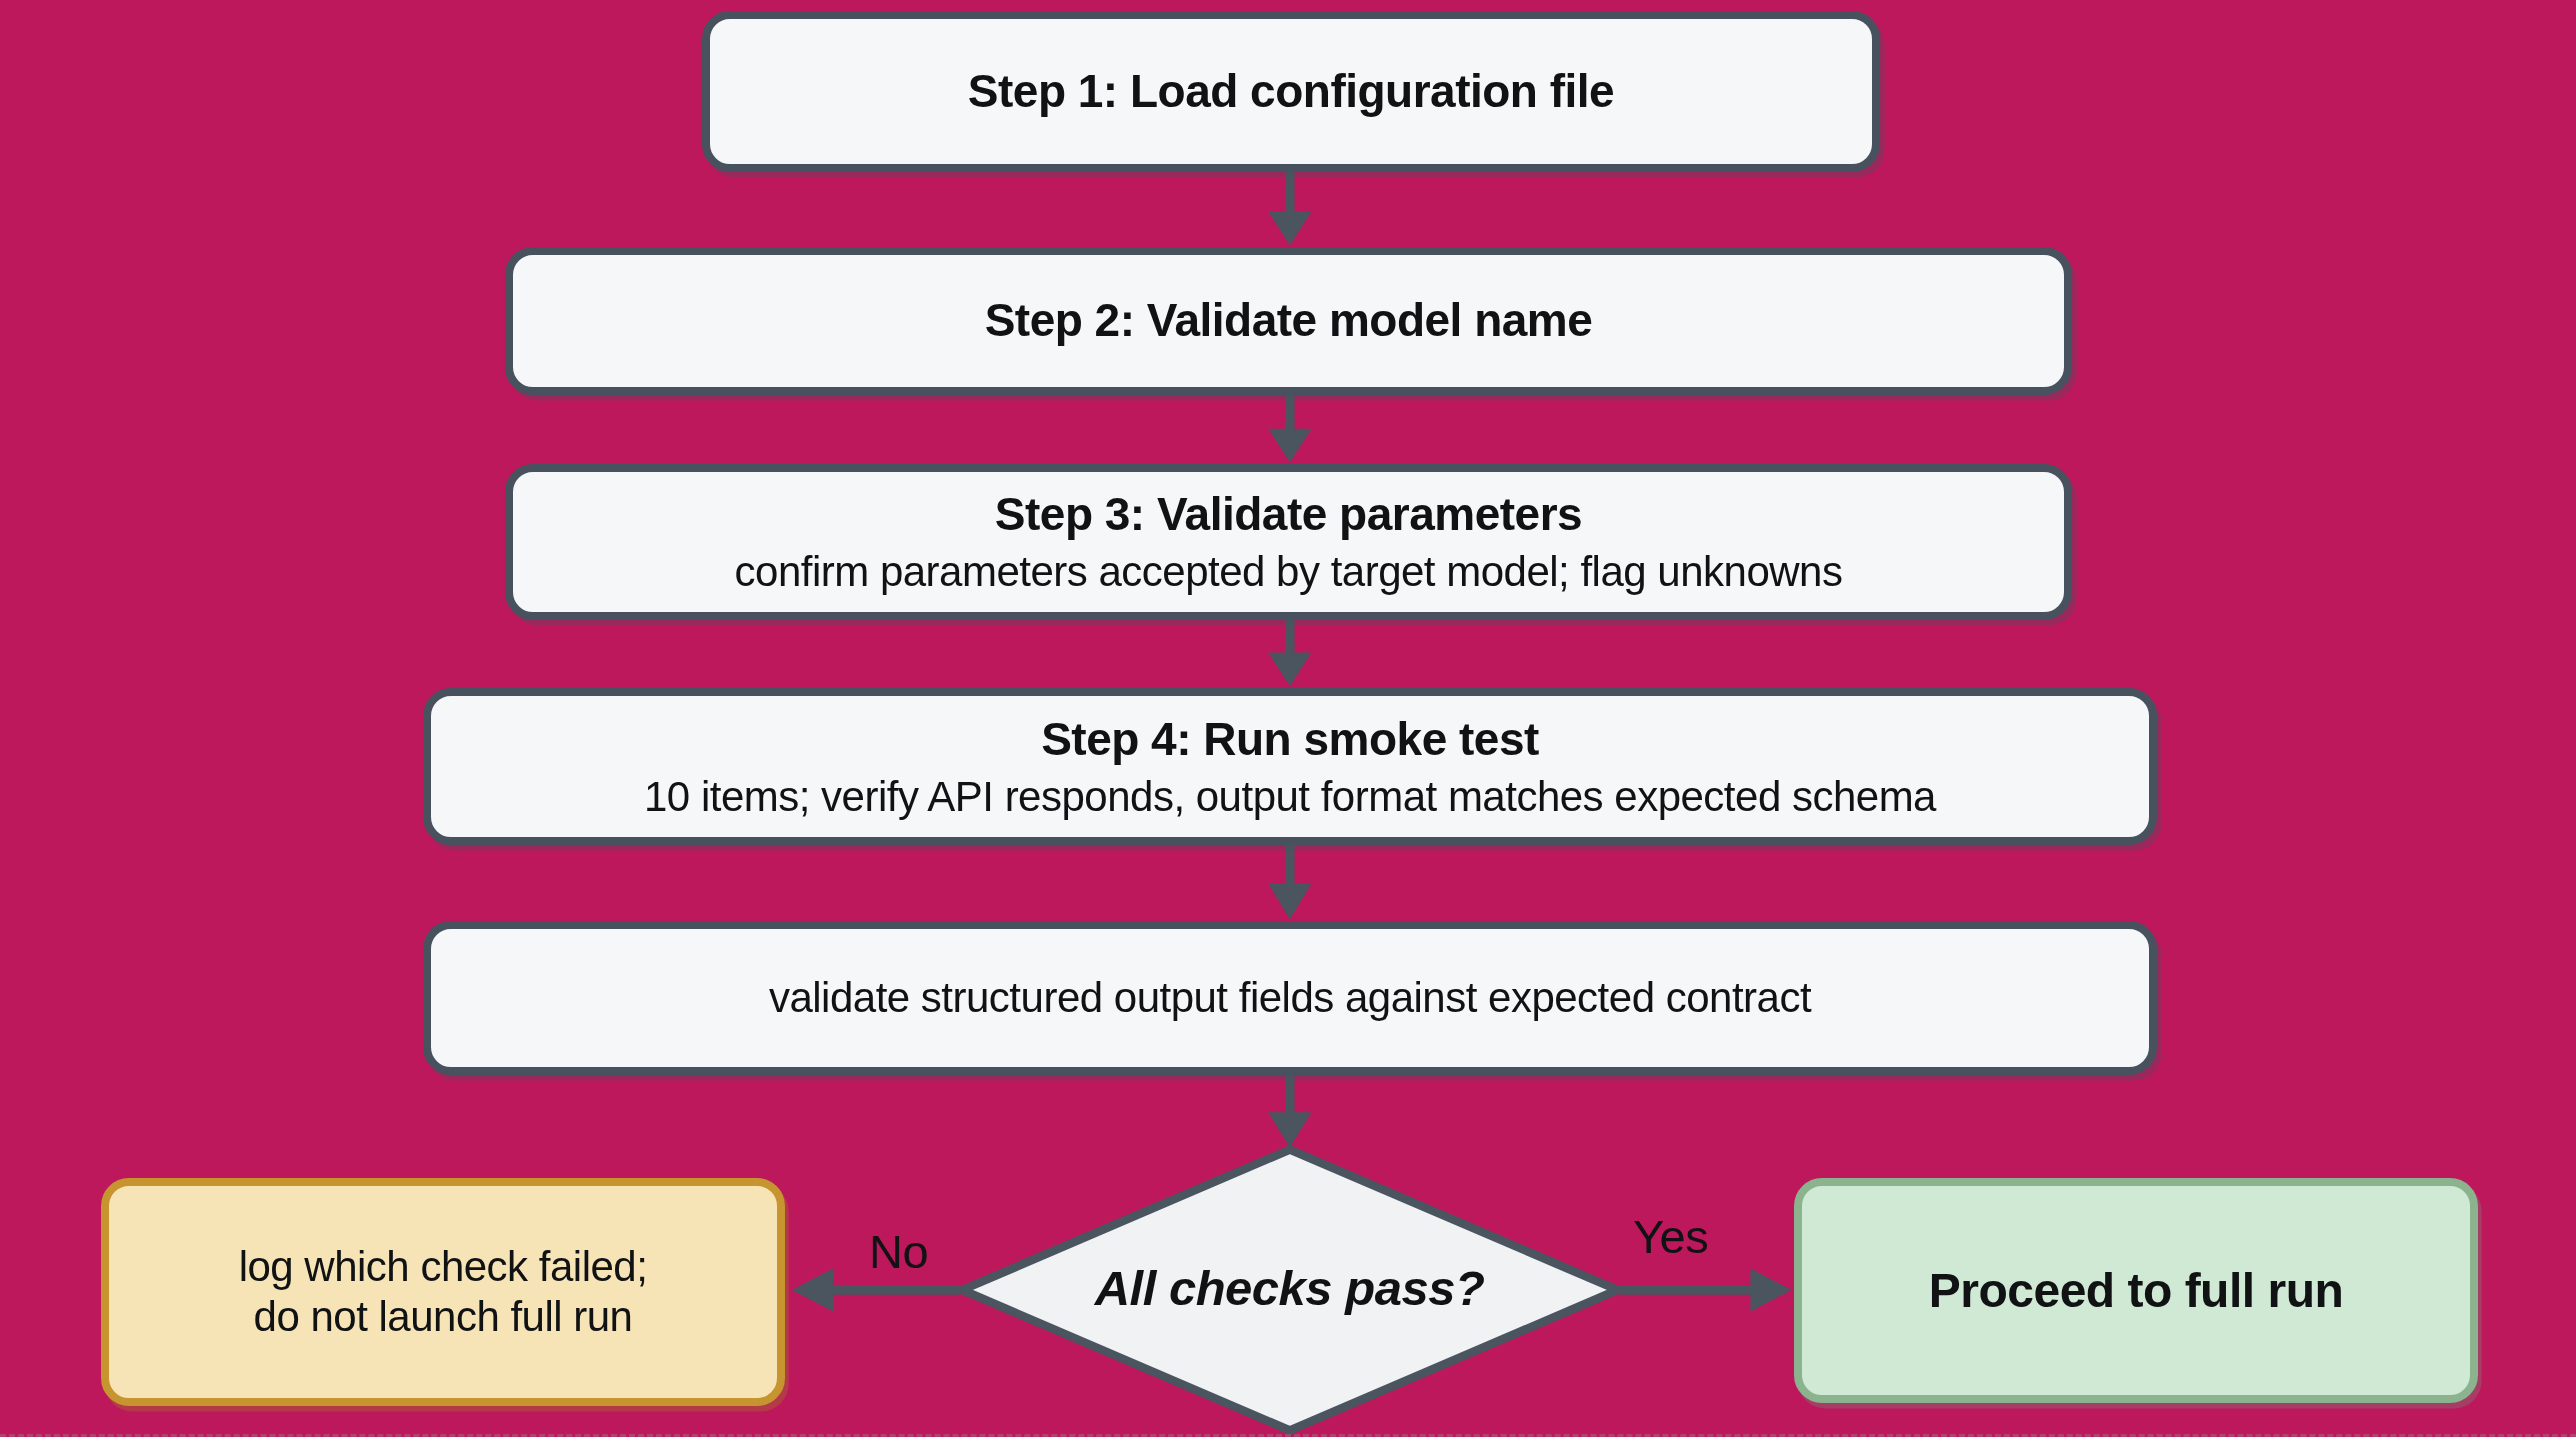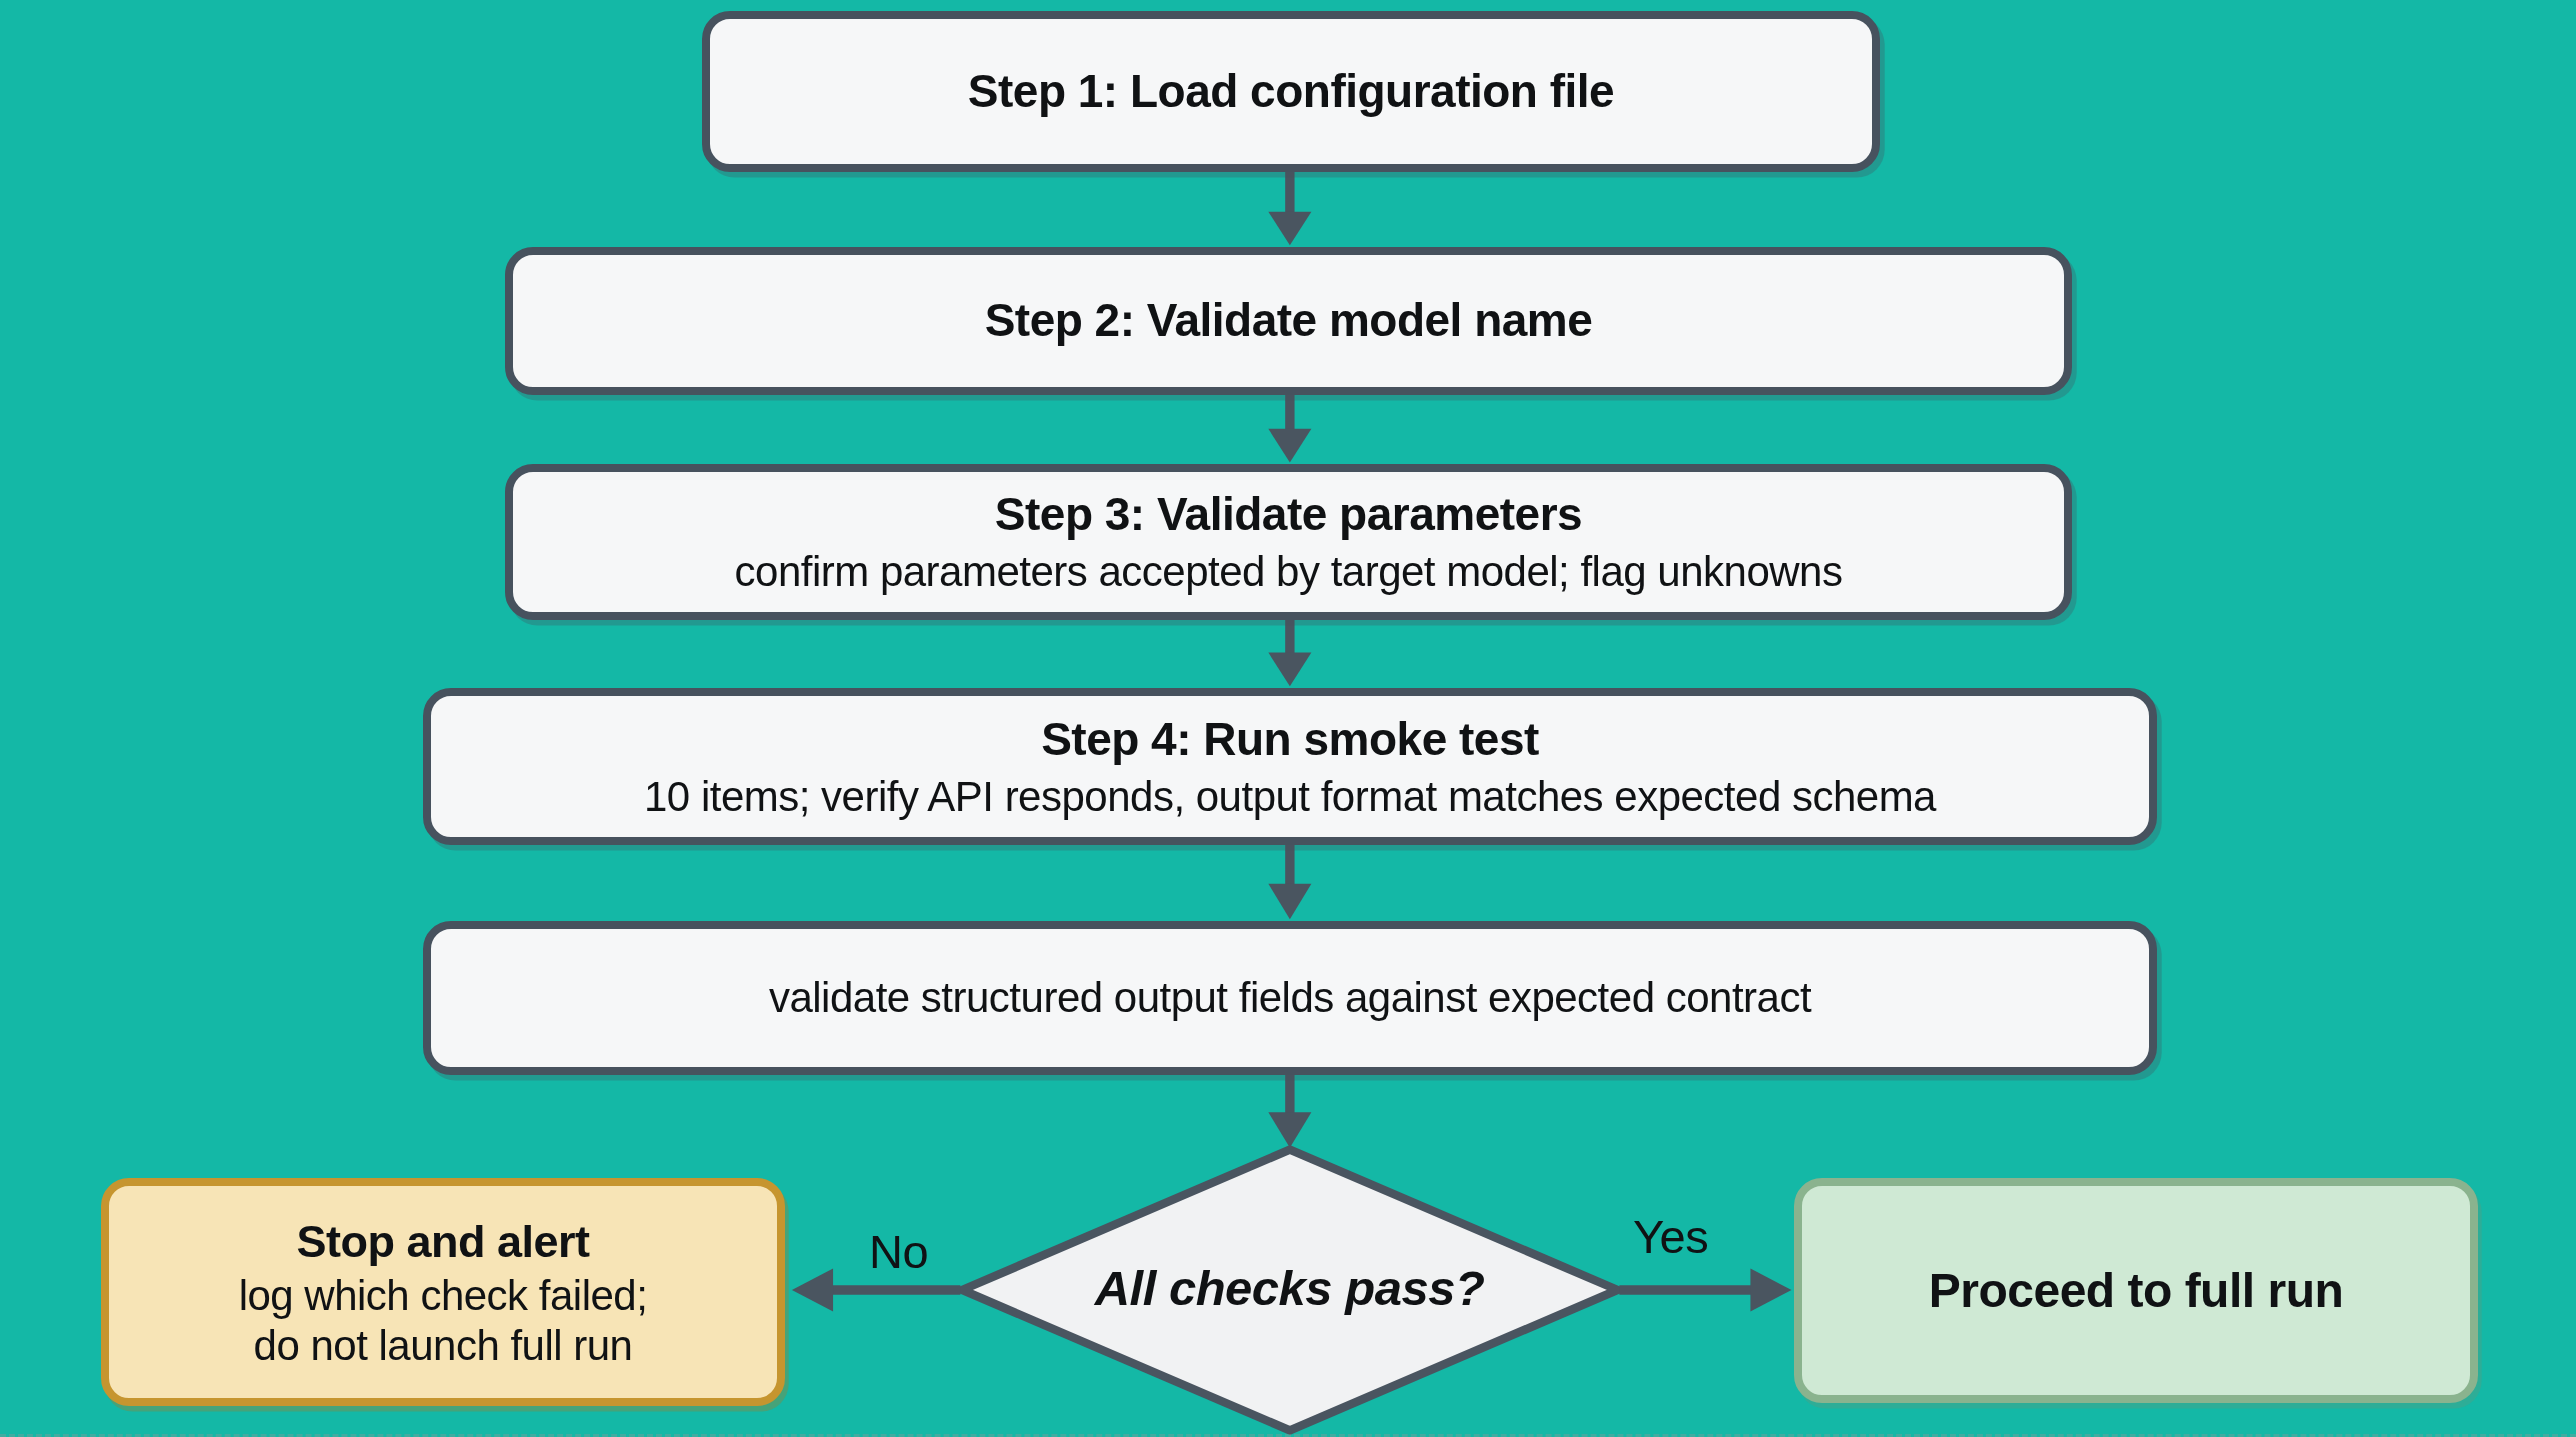--- a/index.html
+++ b/index.html
@@ -5,21 +5,21 @@
   html, body {
     margin: 0;
     padding: 0;
     background: #fcfcfc;
   }
   .canvas {
     position: relative;
     width: 2576px;
     height: 1438px;
     overflow: hidden;
-    background: #14b8a6;
+    background: #be185d;
     font-family: "Liberation Sans", "DejaVu Sans", sans-serif;
     color: var(--text, #101214);
   }
   svg.overlay {
     position: absolute;
     left: 0;
     top: 0;
     pointer-events: none;
   }
   .edge-line {
@@ -170,21 +170,20 @@
   <div class="node step" id="step5">
     <div class="sub">validate structured output fields against expected contract</div>
   </div>
 
   <div id="decision-label">All checks pass?</div>
 
   <div class="edge-label" id="no-label">No</div>
   <div class="edge-label" id="yes-label">Yes</div>
 
   <div class="node" id="stop-box">
-    <div class="title">Stop and alert</div>
     <div class="sub">log which check failed;</div>
     <div class="sub">do not launch full run</div>
   </div>
 
   <div class="node" id="go-box">
     <div class="title">Proceed to full run</div>
   </div>
 
   <div class="bottom-artifact"></div>
 </div>

